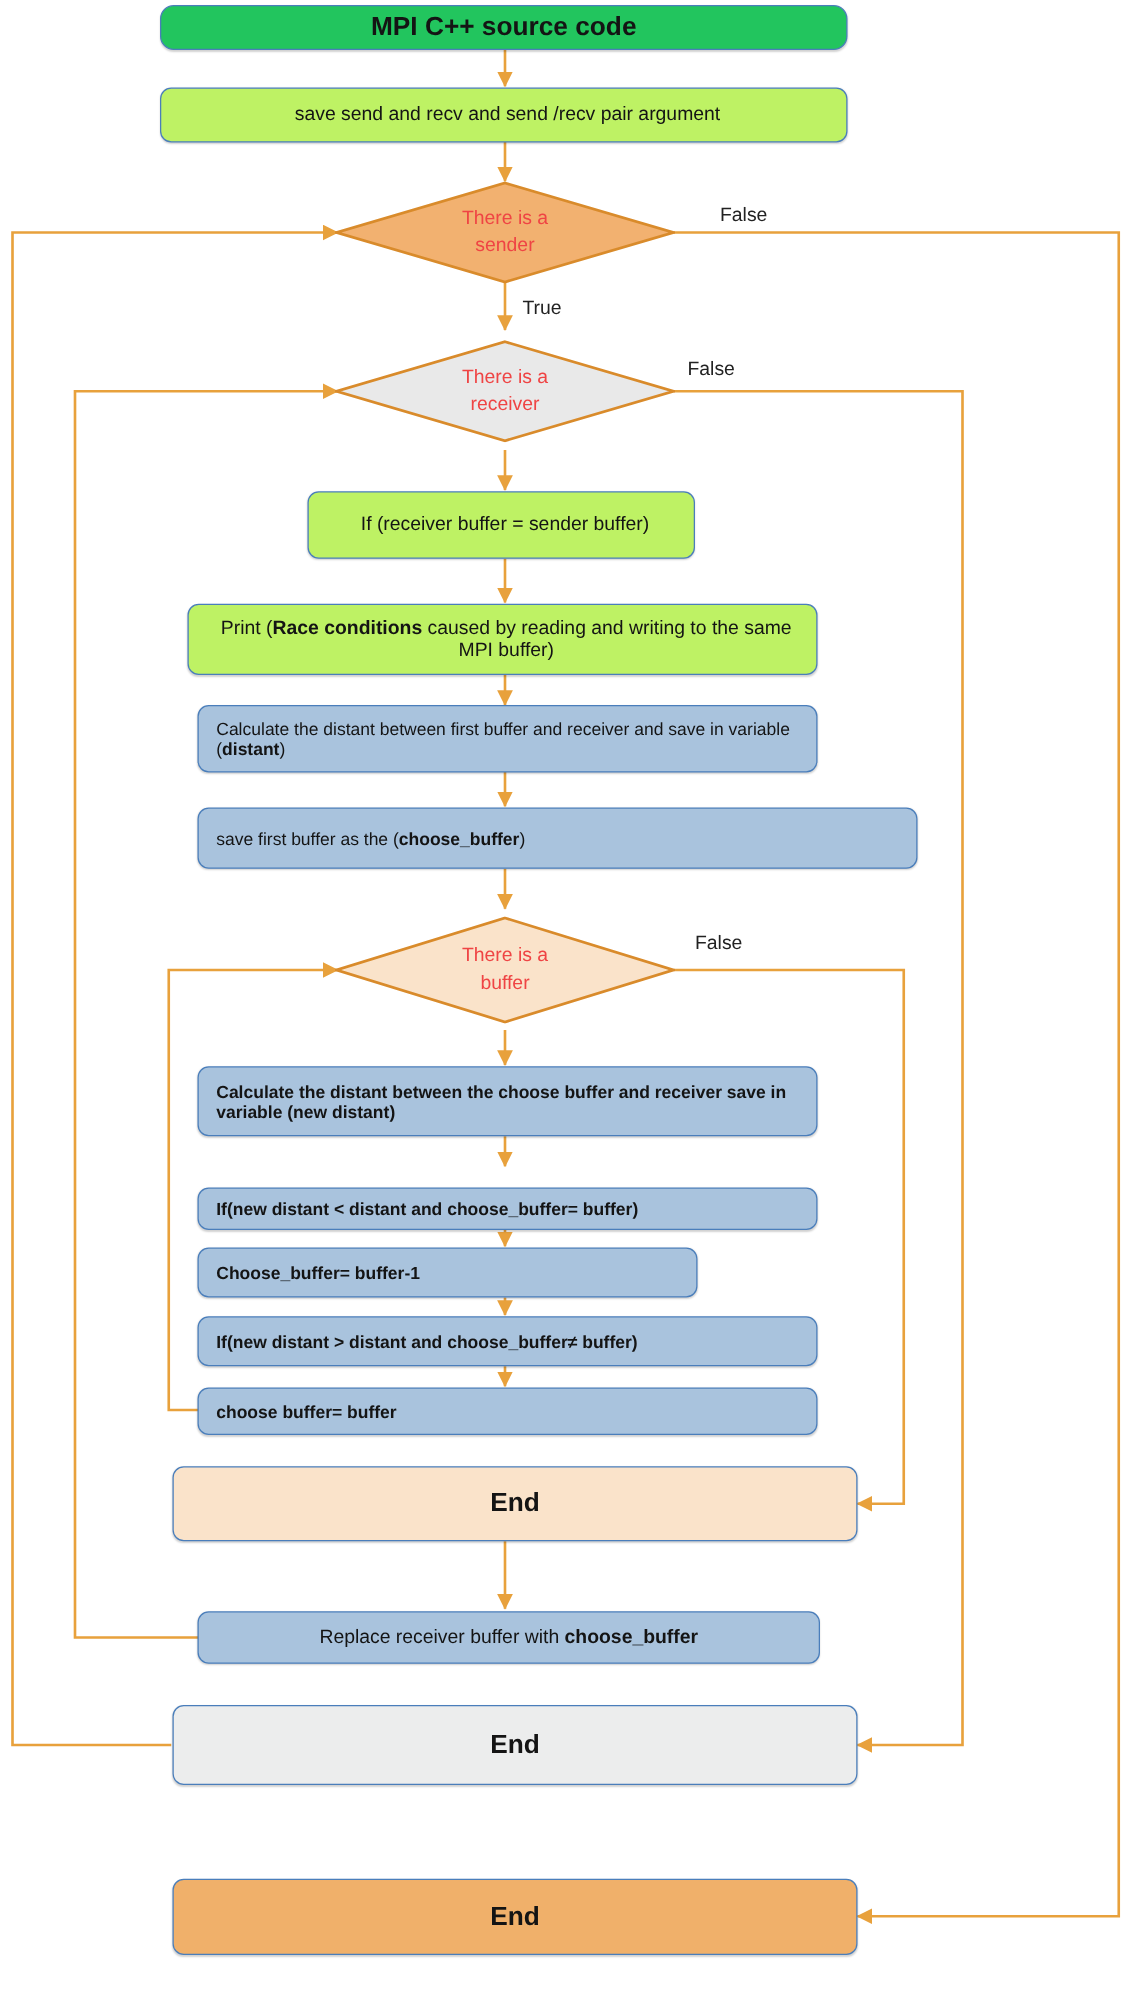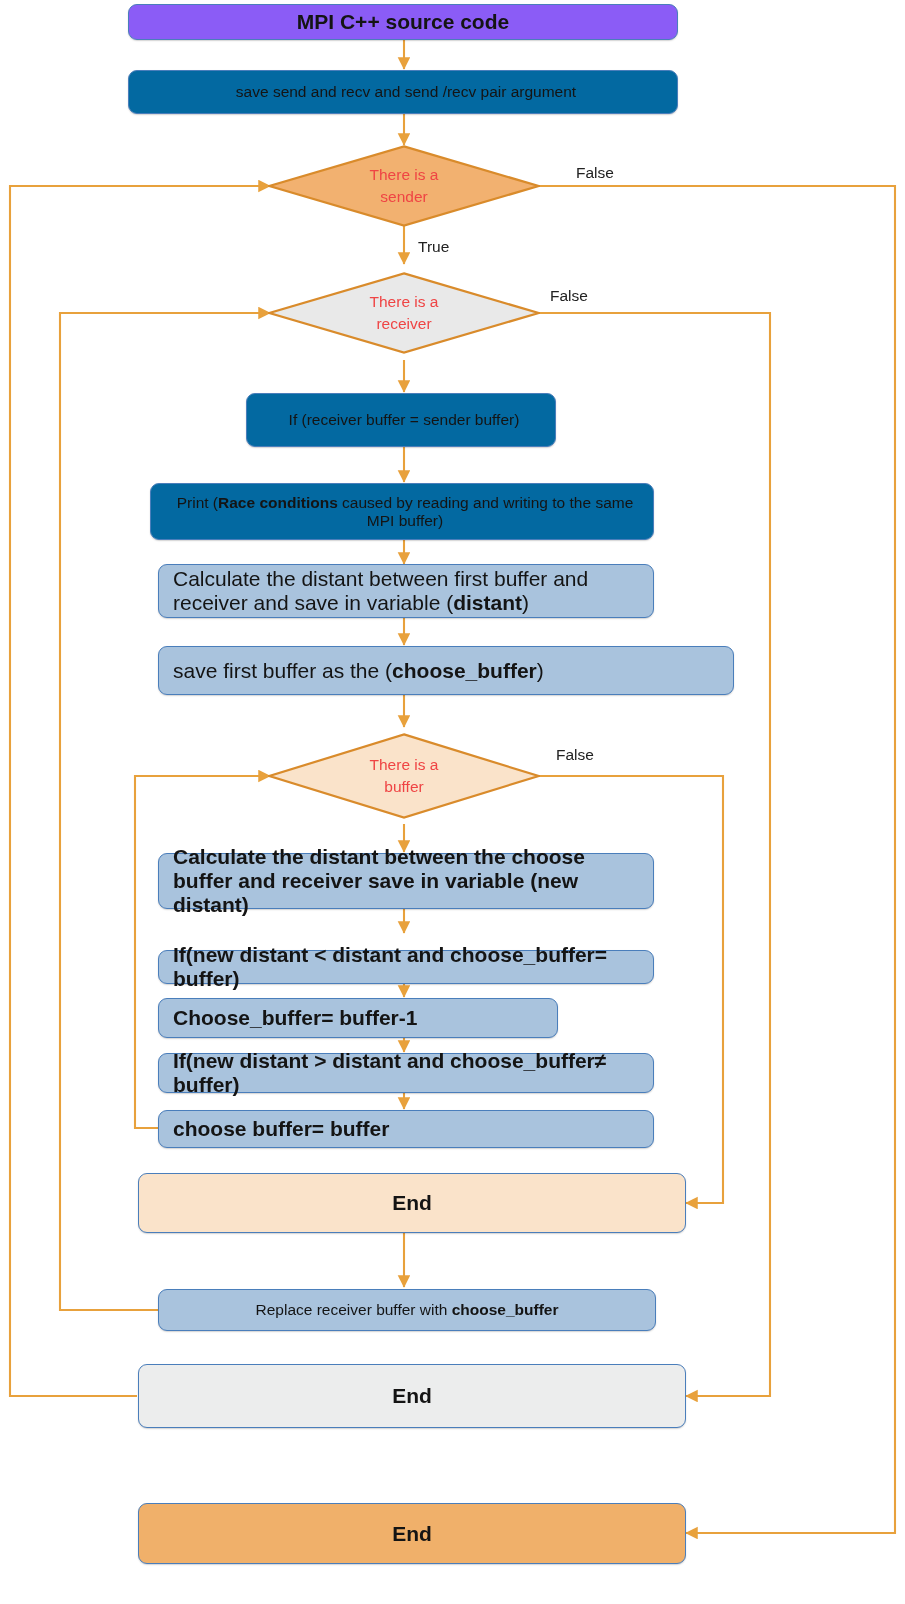--- a/index.html
+++ b/index.html
@@ -37,29 +37,29 @@
   .box {
     border: 1.6px solid #4a7ebb;
     border-radius: 9px;
     box-shadow: 0 1px 1.5px rgba(0,0,0,0.18);
     padding: 6px 14px;
   }
   .box .txt { width: 100%; }
   .box.center .txt { text-align: center; }
   .box.left .txt { text-align: left; }
 
-  .fill-white   { background: #0369a1; padding-left: 20px; }
+  .fill-white   { background: #bef264; padding-left: 20px; }
   .fill-blue    { background: #a9c3dd; }
-  .fill-orange  { background: #8b5cf6; }
+  .fill-orange  { background: #22c55e; border-radius: 11px; }
   .fill-orange2 { background: #f0b06a; }
   .fill-peach   { background: #fae3ca; }
   .fill-gray    { background: #eceded; }
 
   .t-15   { font-size: 15.5px; font-weight: 400; }
-  .t-15b  { font-size: 21px; font-weight: 700; }
+  .t-15b  { font-size: 14px; font-weight: 700; }
   .t-21b  { font-size: 21px;   font-weight: 700; }
 
   
   .diamond {
     position: absolute;
     display: flex;
     align-items: center;
     justify-content: center;
   }
   .diamond .shape {

